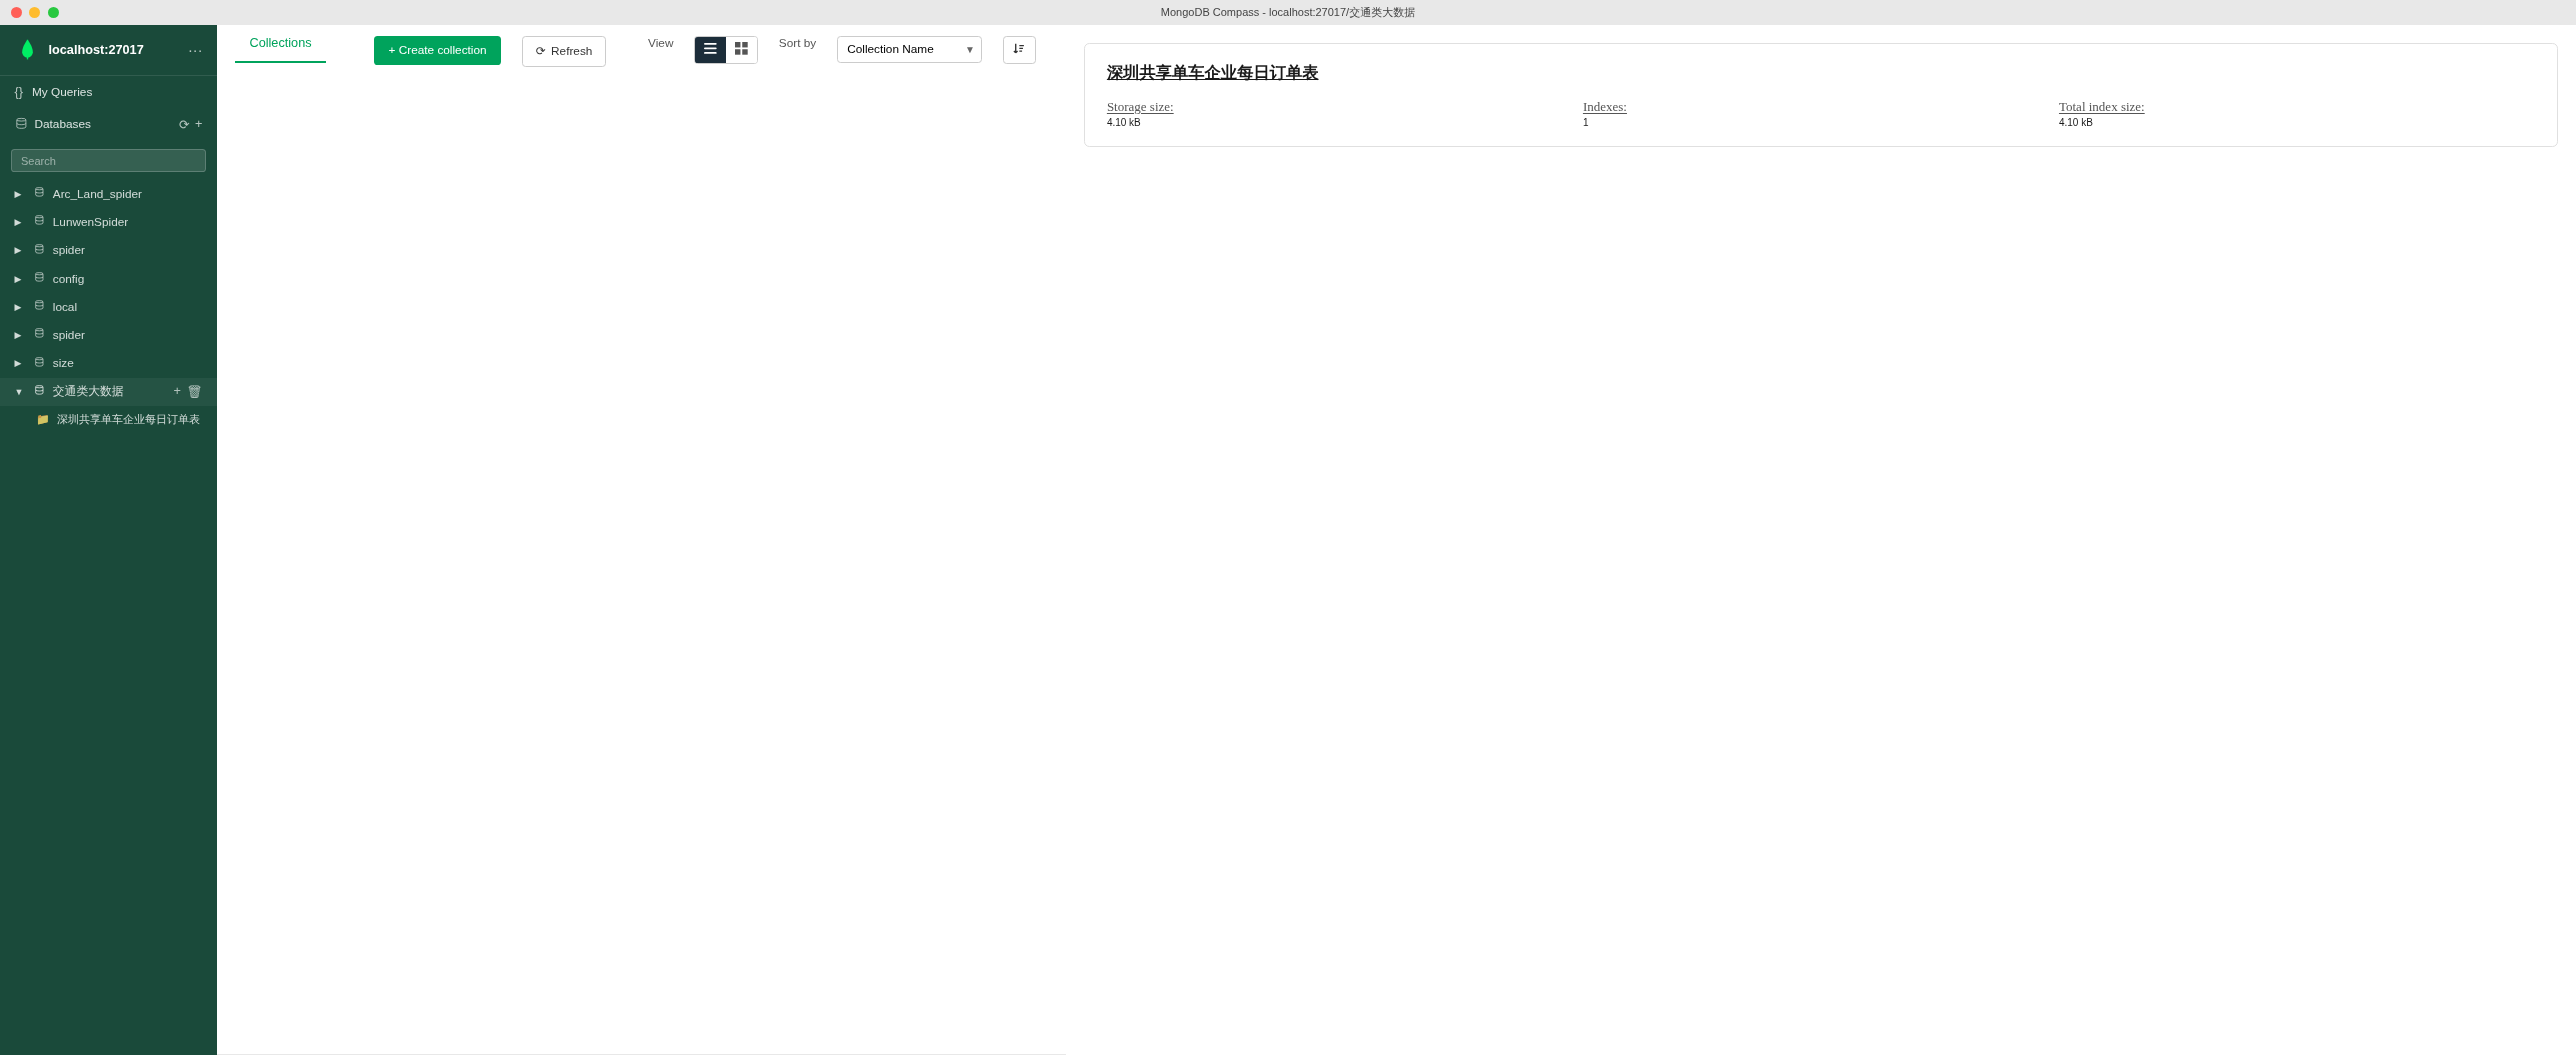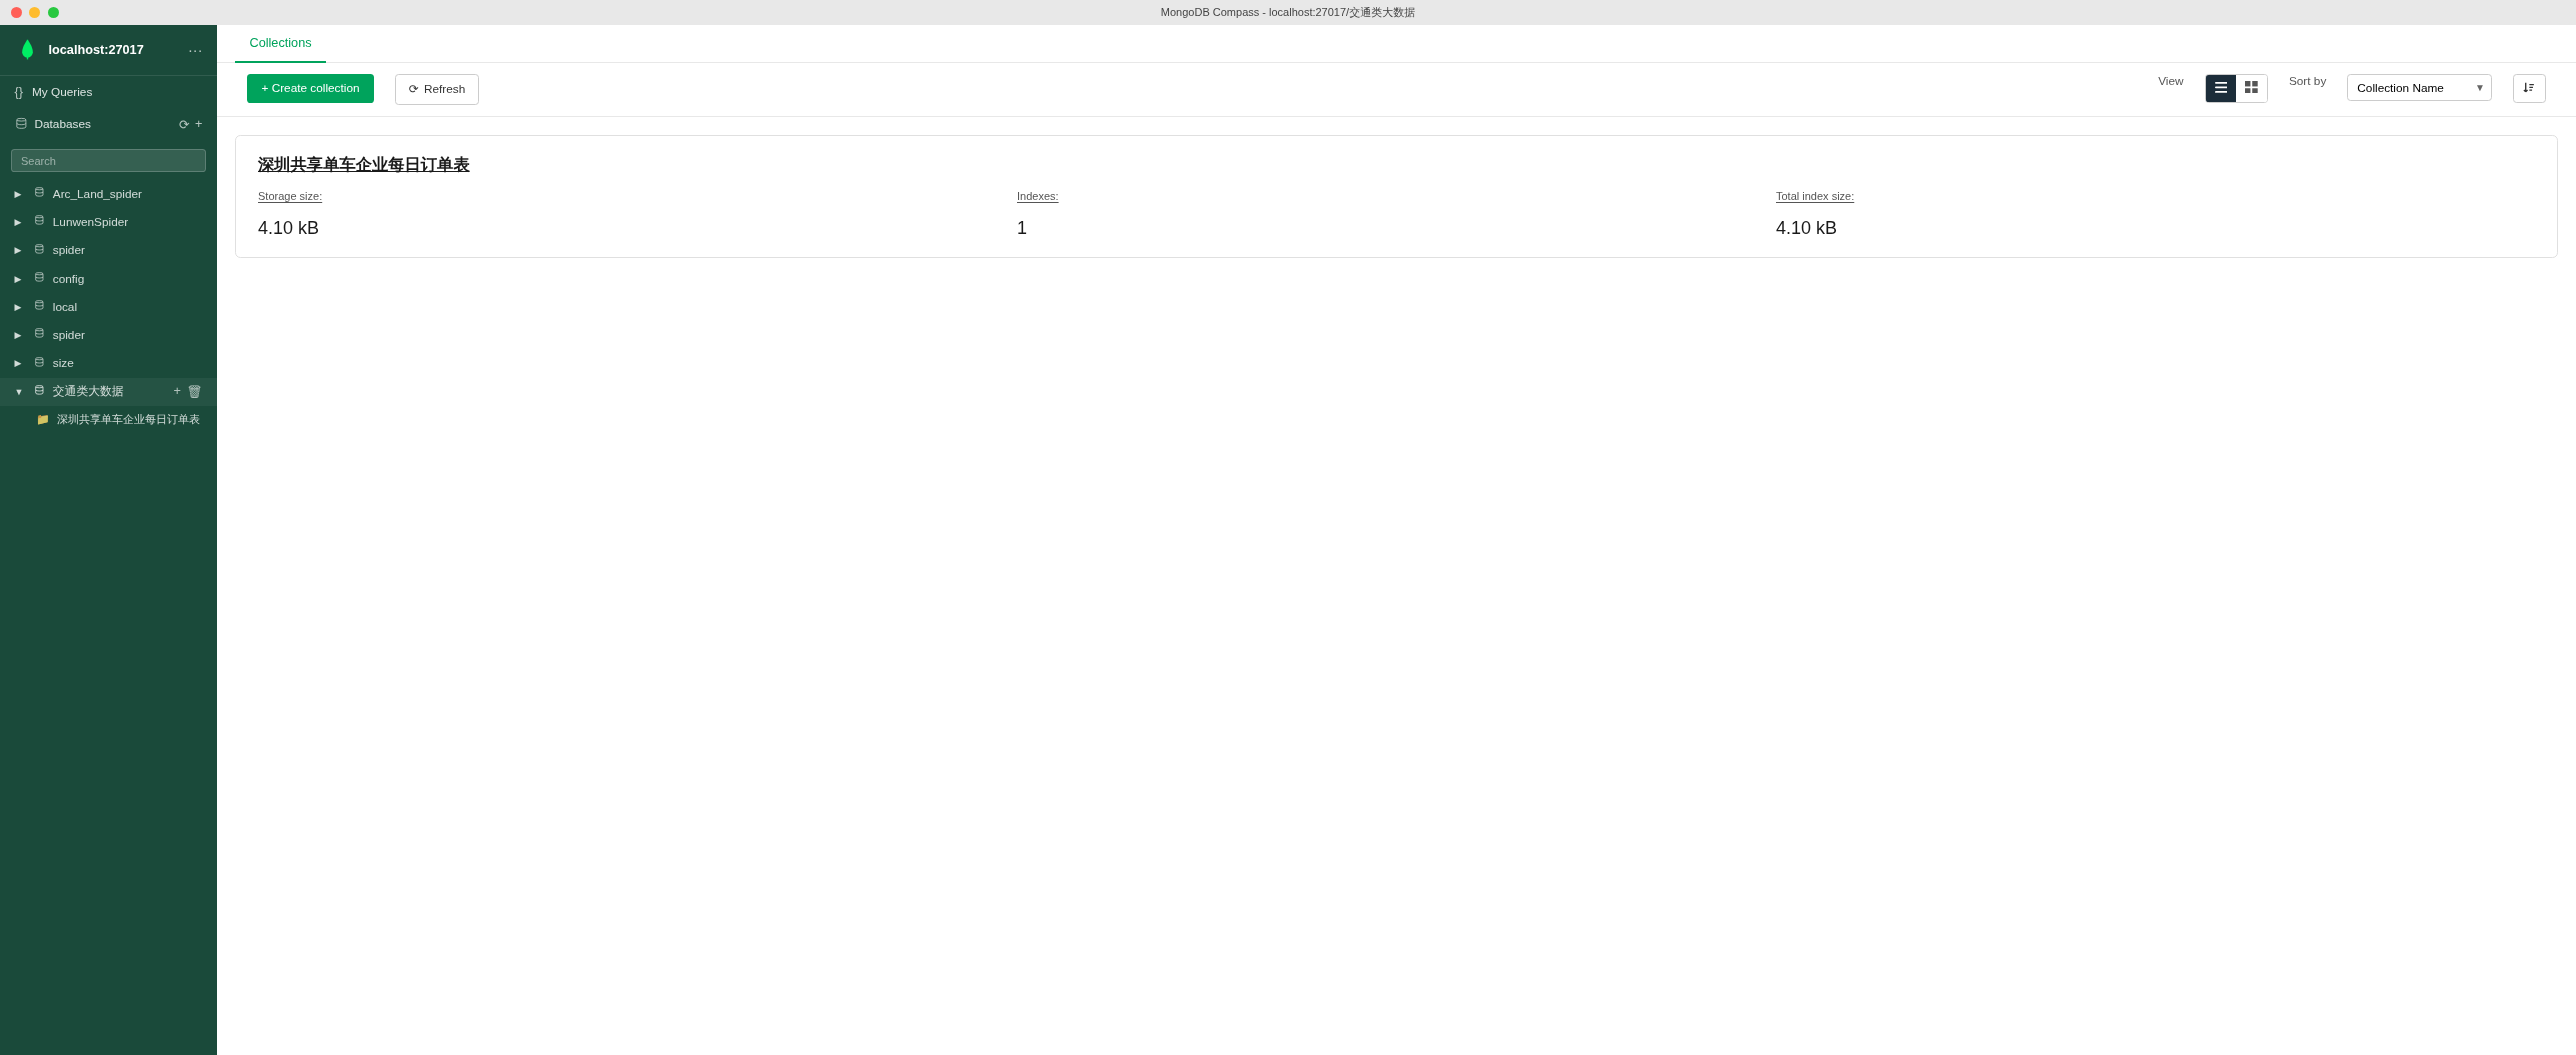--- a/index.html
+++ b/index.html
@@ -184,21 +184,21 @@
     .db-item-actions span {
       font-size: 12.7px;
       cursor: pointer;
     }
 
     
     .main-content {
       flex: 1;
       background: #fff;
       display: flex;
-      flex-direction: column;
+      flex-direction: row;
       overflow: hidden;
     }
 
     .main-header {
       border-bottom: 0.9px solid #e8e8e8;
       padding: 0 18px;
       flex-shrink: 0;
     }
     .main-tabs {
       display: flex;
@@ -337,28 +337,29 @@
       display: inline-block;
     }
     .collection-stats {
       display: flex;
       gap: 0;
     }
     .stat-item {
       flex: 1;
     }
     .stat-label {
-      font-size: 11px;
+      font-size: 13px;
       color: #555;
-      margin-bottom: 16px;
+      margin-bottom: 2px;
       text-decoration: underline;
       text-underline-offset: 1.8px;
+      font-family: Liberation Serif, serif;
     }
     .stat-value {
-      font-size: 18px;
+      font-size: 10px;
       color: #1a1a1a;
       font-weight: 400;
     }
   </style>
 </head>
 <body>
 
 <div class="titlebar">
   <div class="titlebar-buttons">
     <button class="titlebar-btn btn-close"></button>

